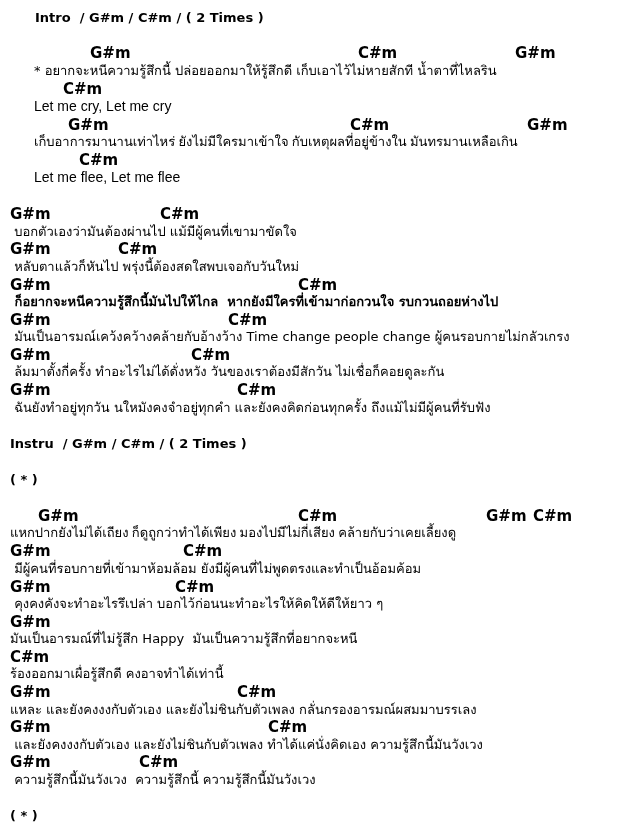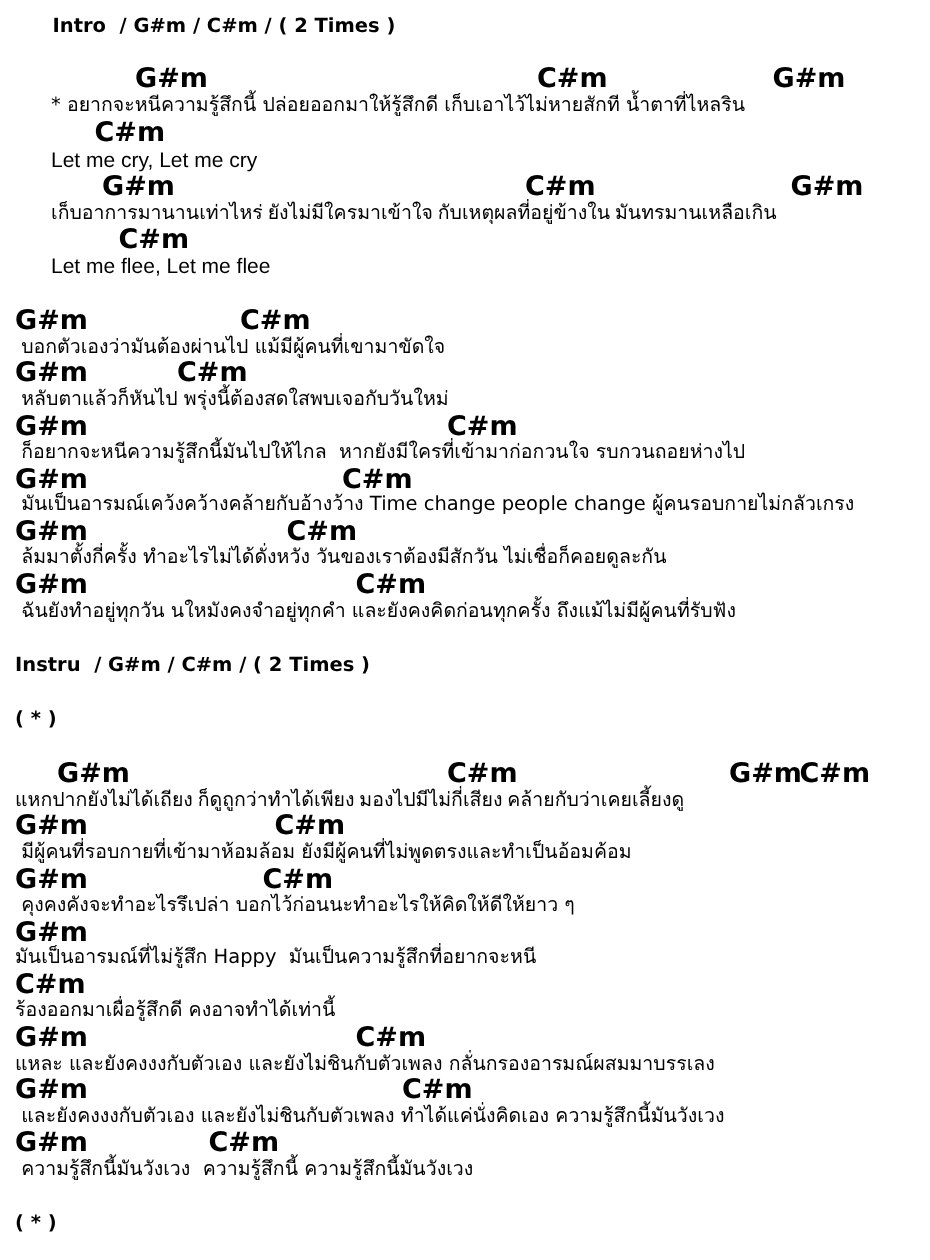--- a/index.html
+++ b/index.html
@@ -23,21 +23,21 @@
       line-height: 16px;
       height: 18px;
     }
     .heading {
       font-weight: bold;
       font-size: 13px;
     }
     .chord {
       position: absolute;
       font-weight: bold;
-      font-size: 18px;
+      font-size: 15px;
       line-height: 16px;
       white-space: pre;
     }
     .lyric {
       position: absolute;
       font-size: 13px;
       line-height: 16px;
       white-space: pre;
       font-family: "DejaVu Sans", "Liberation Sans", sans-serif;
     }
@@ -73,21 +73,21 @@
   <span class="chord" style="top:206px; left:10px;">G#m</span>
   <span class="chord" style="top:206px; left:160px;">C#m</span>
   <span class="lyric" style="top:224px; left:10px;"> บอกตัวเองว่ามันต้องผ่านไป แม้มีผู้คนที่เขามาขัดใจ</span>
 
   <span class="chord" style="top:241px; left:10px;">G#m</span>
   <span class="chord" style="top:241px; left:118px;">C#m</span>
   <span class="lyric" style="top:259px; left:10px;"> หลับตาแล้วก็หันไป พรุ่งนี้ต้องสดใสพบเจอกับวันใหม่</span>
 
   <span class="chord" style="top:277px; left:10px;">G#m</span>
   <span class="chord" style="top:277px; left:298px;">C#m</span>
-  <span class="lyric" style="top:294px; left:10px;"> ก็อยากจะหนีความรู้สึกนี้มันไปให้ไกล  หากยังมีใครที่เข้ามาก่อกวนใจ รบกวนถอยห่างไป</span>
+  <span class="lyric" style="top:294px; left:10px;font-weight:bold;"> ก็อยากจะหนีความรู้สึกนี้มันไปให้ไกล  หากยังมีใครที่เข้ามาก่อกวนใจ รบกวนถอยห่างไป</span>
 
   <span class="chord" style="top:312px; left:10px;">G#m</span>
   <span class="chord" style="top:312px; left:228px;">C#m</span>
   <span class="lyric" style="top:329px; left:10px;"> มันเป็นอารมณ์เคว้งคว้างคล้ายกับอ้างว้าง Time change people change ผู้คนรอบกายไม่กลัวเกรง</span>
 
   <span class="chord" style="top:347px; left:10px;">G#m</span>
   <span class="chord" style="top:347px; left:191px;">C#m</span>
   <span class="lyric" style="top:364px; left:10px;"> ล้มมาตั้งกี่ครั้ง ทำอะไรไม่ได้ดั่งหวัง วันของเราต้องมีสักวัน ไม่เชื่อก็คอยดูละกัน</span>
 
   <span class="chord" style="top:382px; left:10px;">G#m</span>

